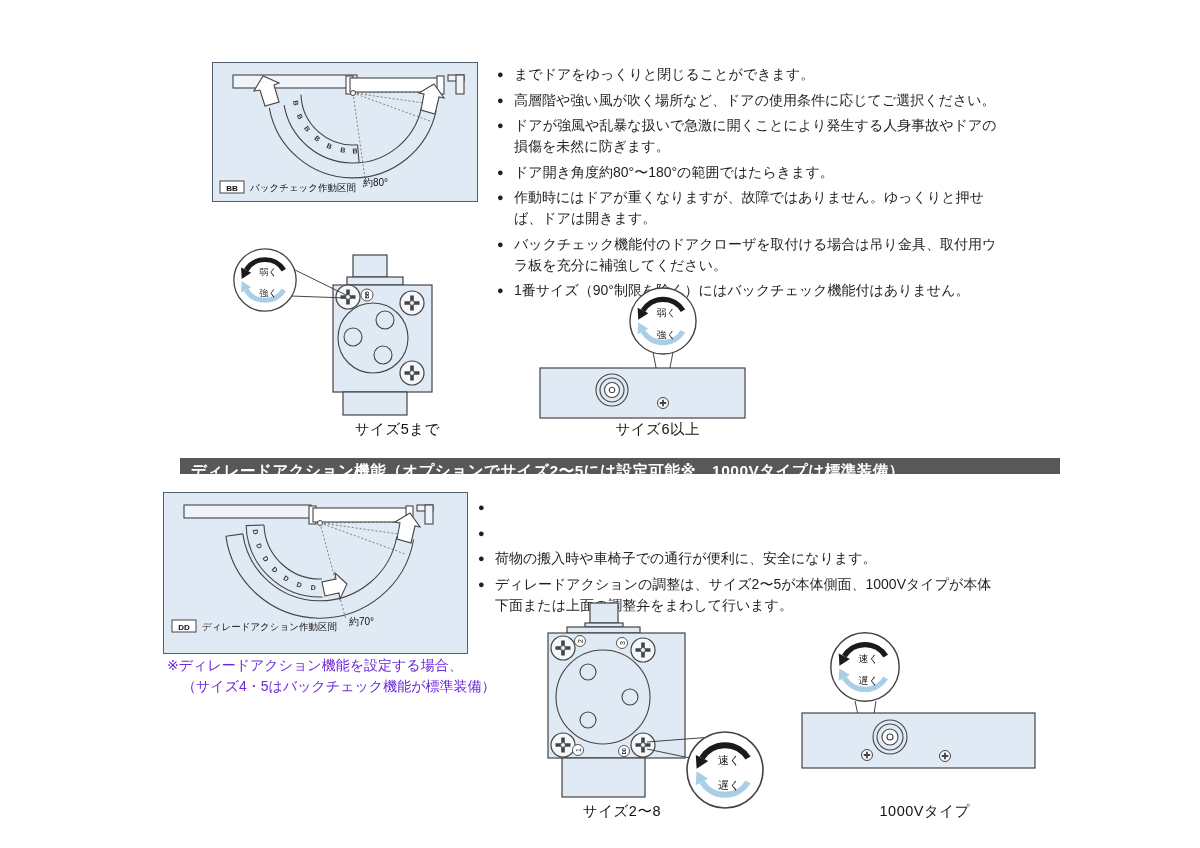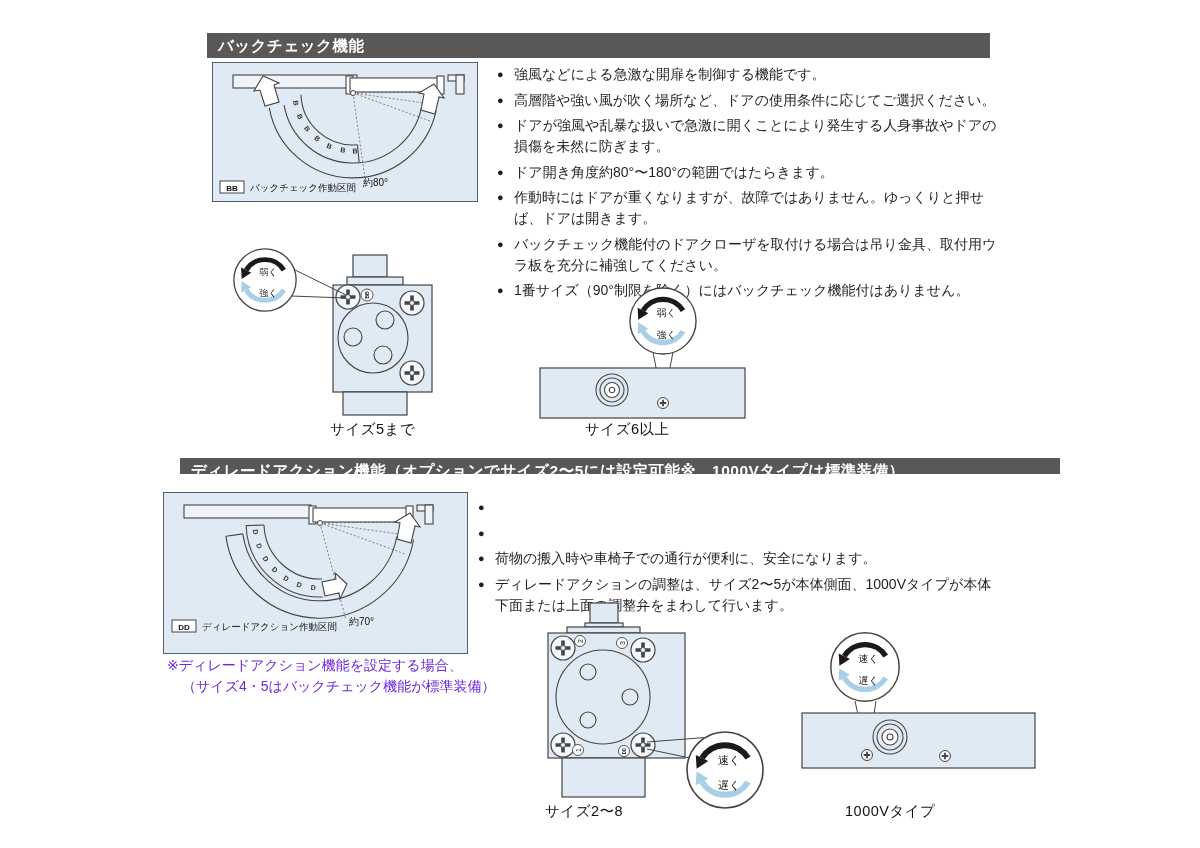--- a/index.html
+++ b/index.html
@@ -3,21 +3,21 @@
 <meta charset="utf-8">
 <style>
   html,body{margin:0;padding:0;background:#fff;}
   #page{position:relative;width:1200px;height:848px;background:#ffffff;overflow:hidden;
         font-family:"Liberation Sans","DejaVu Sans",sans-serif;color:#222;}
   .hdr{position:absolute;background:#595757;color:#fff;font-weight:bold;
        font-size:15.5px;line-height:25px;padding-left:11px;letter-spacing:.5px;}
   .bullets{position:absolute;font-size:14px;line-height:21px;color:#1f1f1f;}
   .bullet{display:flex;margin-bottom:4.5px;}
   .bullet .dot{width:17px;flex:0 0 17px;font-size:11px;line-height:21px;}
-  .cap{position:absolute;font-size:14.5px;text-align:left;color:#111;letter-spacing:.5px;}
+  .cap{position:absolute;font-size:14.5px;text-align:right;color:#111;letter-spacing:.5px;}
   .fnote{position:absolute;font-size:14px;line-height:21px;color:#6d28d9;}
   .fnote .ind{padding-left:15px;}
   svg{position:absolute;overflow:visible;}
   svg text{font-family:"Liberation Sans","DejaVu Sans",sans-serif;}
 </style>
 </head>
 <body>
 
 <div id="page">
 
@@ -34,23 +34,20 @@
         <path d="M -7.5 0 H 7.5 M 0 -7.5 V 7.5" stroke="#444" stroke-width="3.6"></path>
         <circle r="2.4" fill="#f4f8fc" stroke="#444" stroke-width="0.8"></circle>
       </g>
       <g id="screw-s">
         <circle r="5.5" fill="#f4f8fc" stroke="#444" stroke-width="1"></circle>
         <path d="M -3.2 0 H 3.2 M 0 -3.2 V 3.2" stroke="#444" stroke-width="1.8"></path>
       </g>
     </defs>
   </svg>
 
-  <div class="hdr" style="left:207px;top:33px;width:772px;height:25px">
-    <span>バックチェック機能</span>
-  </div>
 
   <svg style="left:212px;top:62px" width="266" height="140" viewBox="0 0 266 140">
     <rect x="0.5" y="0.5" width="265" height="139" fill="#e0eaf5" stroke="#52606e"></rect>
     <g stroke="#444" stroke-width="1.1">
       <rect x="21" y="13" width="124" height="13" fill="#eef4fa"></rect>
       <rect x="134" y="14" width="7" height="18" fill="#fff"></rect>
       <rect x="138" y="16" width="90" height="14" fill="#fff"></rect>
       <rect x="225" y="14" width="7" height="18" fill="#fff"></rect>
       <rect x="236" y="13" width="16" height="6" fill="#eef4fa"></rect>
       <rect x="244" y="13" width="8" height="19" fill="#eef4fa"></rect>
@@ -81,21 +78,21 @@
     <circle cx="141" cy="31" r="2.5" fill="#fff" stroke="#444"></circle>
     <text x="151" y="124" font-size="10" fill="#111">約80°</text>
     <rect x="8" y="119" width="24" height="12" fill="#fff" stroke="#444"></rect>
     <text x="20" y="128.5" font-size="8" font-weight="bold" text-anchor="middle" fill="#111">BB</text>
     <text x="38" y="129" font-size="9.5" fill="#111">バックチェック作動区間</text>
   </svg>
 
   <div class="bullets" style="left:497px;top:64px;width:500px">
     <div class="bullet">
         <span class="dot">●</span>
-        <span>強風などによる急激な開扉を制御する機能です。</span>
+        <span>までドアをゆっくりと閉じることができます。</span>
       </div>
     <div class="bullet">
         <span class="dot">●</span>
         <span>高層階や強い風が吹く場所など、ドアの使用条件に応じてご選択ください。</span>
       </div>
     <div class="bullet">
         <span class="dot">●</span>
         <span>ドアが強風や乱暴な扱いで急激に開くことにより発生する人身事故やドアの損傷を未然に防ぎます。</span>
       </div>
     <div class="bullet">

